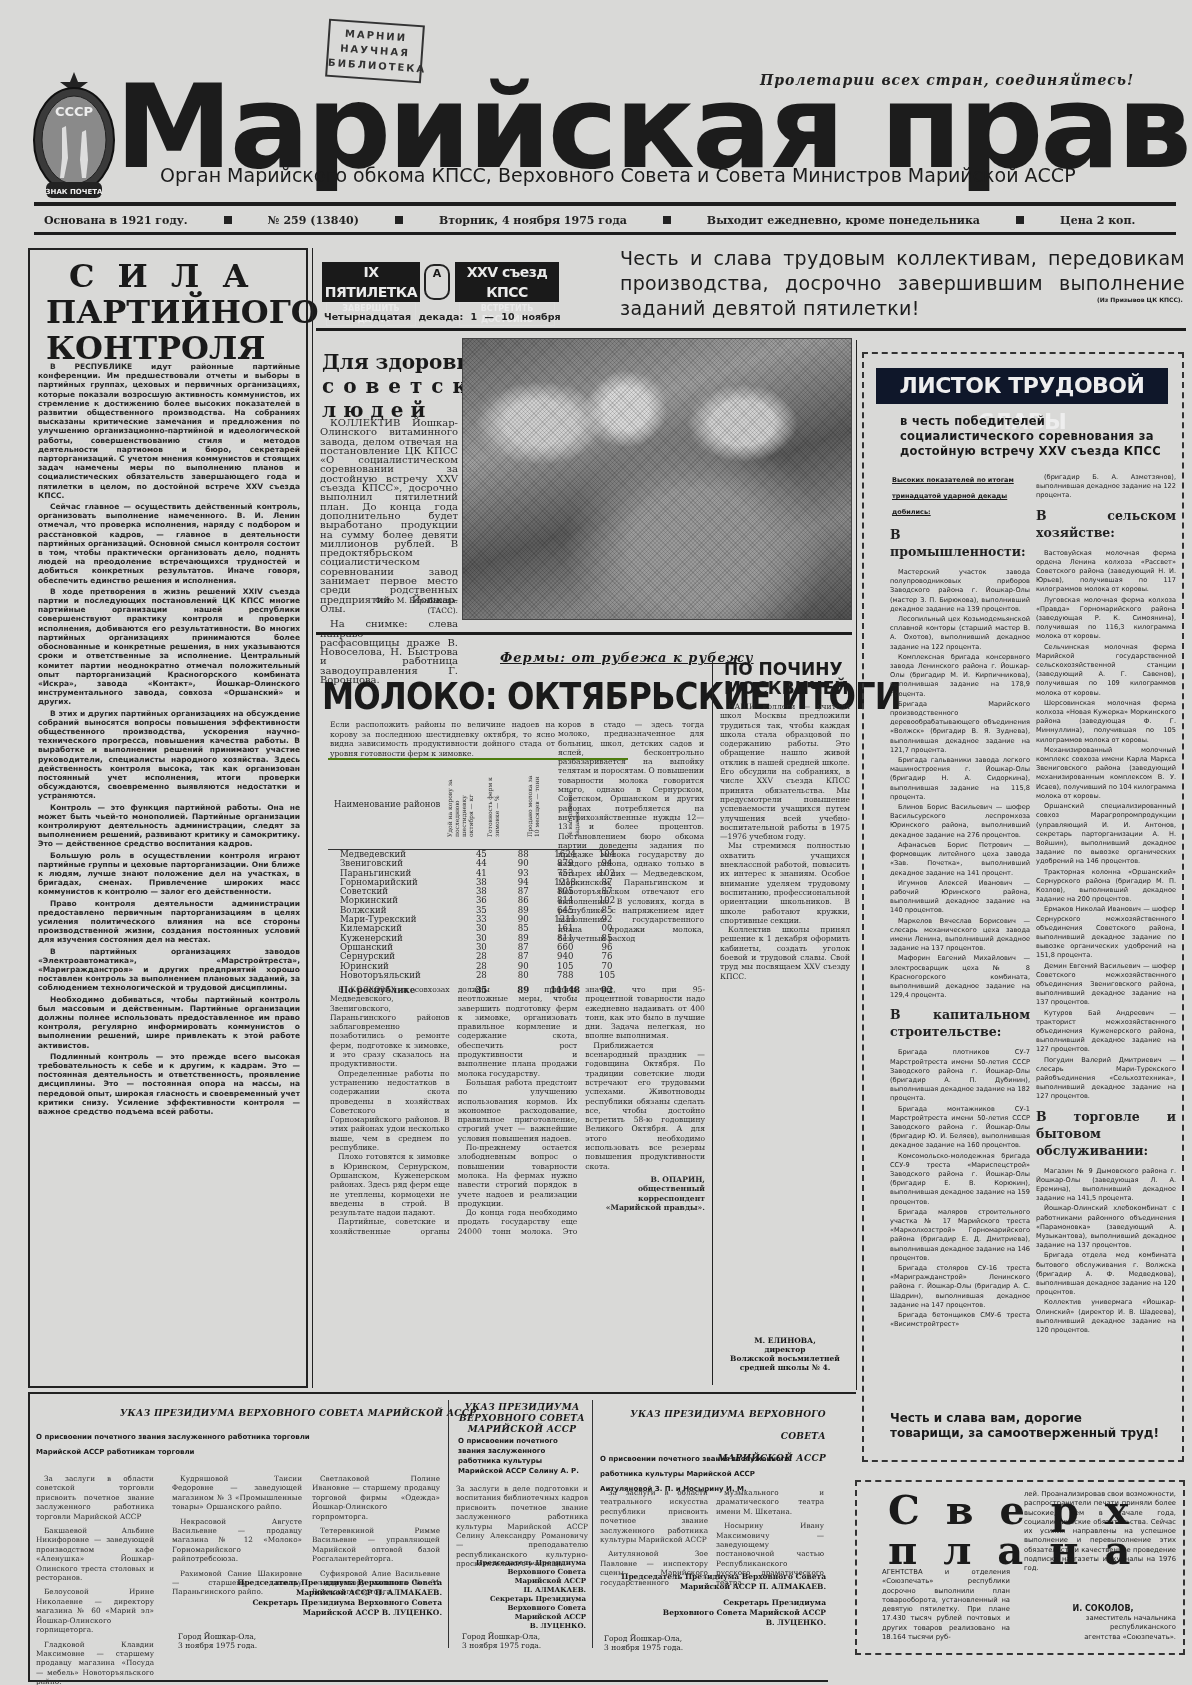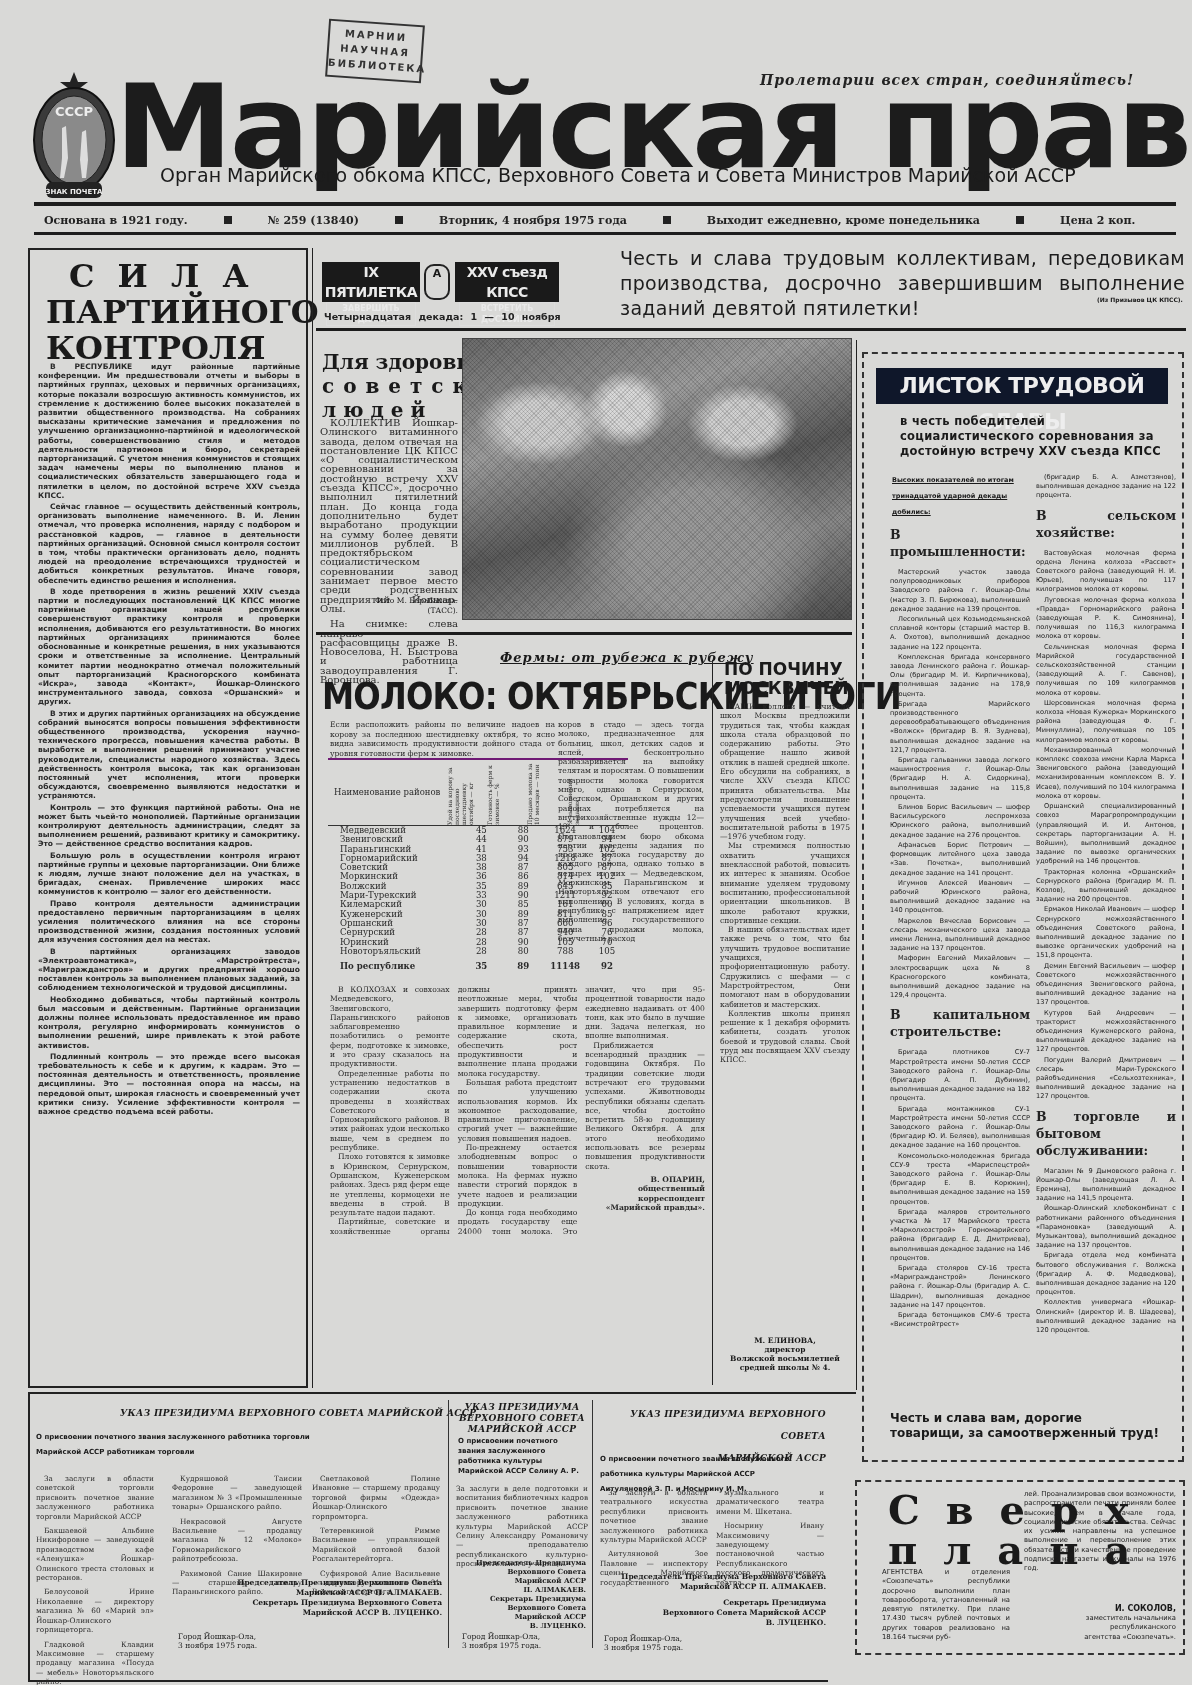--- a/index.html
+++ b/index.html
@@ -52,21 +52,21 @@
       radial-gradient(ellipse at 72% 30%, #d0d0d0 0 8%, transparent 14%),
       radial-gradient(ellipse at 60% 75%, #9a9a9a 0 20%, transparent 40%),
       linear-gradient(160deg, #6a6a6a 0%, #9e9e9e 30%, #5a5a5a 55%, #8a8a8a 75%, #4f4f4f 100%);
     border: 1px solid #444; }
 
   
   #ferms { left: 500px; top: 650px; font-family: "DejaVu Serif", serif; font-style: italic; font-weight: bold; font-size: 13px; text-decoration: underline; letter-spacing: 1px; }
   #milk-title { left: 322px; top: 674px; font-family: "DejaVu Sans", sans-serif; font-weight: bold; font-size: 38px; letter-spacing: -1px; transform: scaleX(0.85); transform-origin: left; white-space: nowrap; color: #1a1a1a; }
   #milk-lead { left: 330px; top: 720px; width: 375px; font-family: "DejaVu Serif", serif; font-size: 7.6px; line-height: 9.5px; text-align: justify; color: #2a2a2a; }
   #milk-table { left: 328px; top: 758px; width: 300px; font-family: "DejaVu Serif", serif; font-size: 8.6px; color: #2a2a2a; }
-  #milk-table .hdr { display: flex; height: 68px; border-top: 2px solid #701a75; border-bottom: 1px solid #333; align-items: center; }
+  #milk-table .hdr { display: flex; height: 92px; border-top: 2px solid #4d7c0f; border-bottom: 1px solid #333; align-items: center; }
   #milk-table .hdr .h-name { width: 118px; font-size: 8.5px; line-height: 13px; padding-left: 6px; }
   #milk-table .hdr .h-col { width: 40px; height: 64px; writing-mode: vertical-rl; transform: rotate(180deg); font-size: 6px; line-height: 7px; text-align: left; overflow: hidden; }
   #milk-table .row { display: flex; line-height: 9.3px; }
   #milk-table .row .c-name { width: 150px; padding-left: 12px; white-space: nowrap; overflow: hidden; }
   #milk-table .row .c-num { width: 48px; text-align: center; }
   #milk-table .row.total { margin-top: 6px; font-weight: bold; }
   #milk-text { left: 330px; top: 985px; width: 375px; height: 400px; overflow: hidden; column-count: 3; column-gap: 8px; font-family: "DejaVu Serif", serif; font-size: 7.6px; line-height: 9.3px; text-align: justify; color: #2a2a2a; }
   #milk-text p { text-indent: 8px; }
   #milk-right { left: 558px; top: 720px; width: 146px; height: 255px; overflow: hidden; font-family: "DejaVu Serif", serif; font-size: 7.6px; line-height: 9.3px; text-align: justify; color: #2a2a2a; }
 
@@ -340,21 +340,20 @@
 <div class="abs vline" style="left:712px; top:660px; height:725px; width:1px;"></div>
 <div class="abs vline" style="left:856px; top:340px; height:1050px; width:1px;"></div>
 
 <div id="pochin-title" class="abs">
   <div>ПО ПОЧИНУ</div>
   <div>МОСКВИЧЕЙ</div>
 </div>
 <div id="pochin-text" class="abs">
   <p>НАШИ коллеги — учителя школ Москвы предложили трудиться так, чтобы каждая школа стала образцовой по содержанию работы. Это обращение нашло живой отклик в нашей средней школе. Его обсудили на собраниях, в числе XXV съезда КПСС принята обязательства. Мы предусмотрели повышение успеваемости учащихся путем улучшения всей учебно-воспитательной работы в 1975—1976 учебном году.</p>
   <p>Мы стремимся полностью охватить учащихся внеклассной работой, повысить их интерес к знаниям. Особое внимание уделяем трудовому воспитанию, профессиональной ориентации школьников. В школе работают кружки, спортивные секции.</p>
-  <p>В наших обязательствах идет также речь о том, что бы улучшить трудовое воспитание учащихся, профориентационную работу. Сдружились с шефами — с Марстройтрестом, Они помогают нам в оборудовании кабинетов и мастерских.</p>
   <p>Коллектив школы принял решение к 1 декабря оформить кабинеты, создать уголок боевой и трудовой славы. Свой труд мы посвящаем XXV съезду КПСС.</p>
 </div>
 <div id="pochin-sign" class="abs">
   <div>М. ЕЛИНОВА,</div>
   <div>директор</div>
   <div>Волжской восьмилетней</div>
   <div>средней школы № 4.</div>
 </div>
 
 <div id="listok-box" class="abs"></div>
@@ -504,17 +503,17 @@
 </div>
 
 <div id="sverkh-box" class="abs"></div>
 <div id="sverkh-title" class="abs">
   <div>С в е р х</div>
   <div>п л а н а</div>
 </div>
 <div id="sverkh-text1" class="abs">АГЕНТСТВА и отделения «Союзпечать» республики досрочно выполнили план товарооборота, установленный на девятую пятилетку. При плане 17.430 тысяч рублей почтовых и других товаров реализовано на 18.164 тысячи руб-</div>
 <div id="sverkh-text2" class="abs">лей. Проанализировав свои возможности, распространители печати приняли более высокие, чем в начале года, социалистические обязательства. Сейчас их усилия направлены на успешное выполнение и перевыполнение этих обязательств и качественное проведение подписки на газеты и журналы на 1976 год.</div>
 <div id="sverkh-sign" class="abs">
-  <div style="font-weight:bold; font-size:8px;">И. СОКОЛОВ,</div>
+  <div style="font-weight:bold; font-size:8px;text-align:center;">И. СОКОЛОВ,</div>
   <div>заместитель начальника</div>
   <div>республиканского</div>
   <div>агентства «Союзпечать».</div>
 </div>
 
 </body></html>

